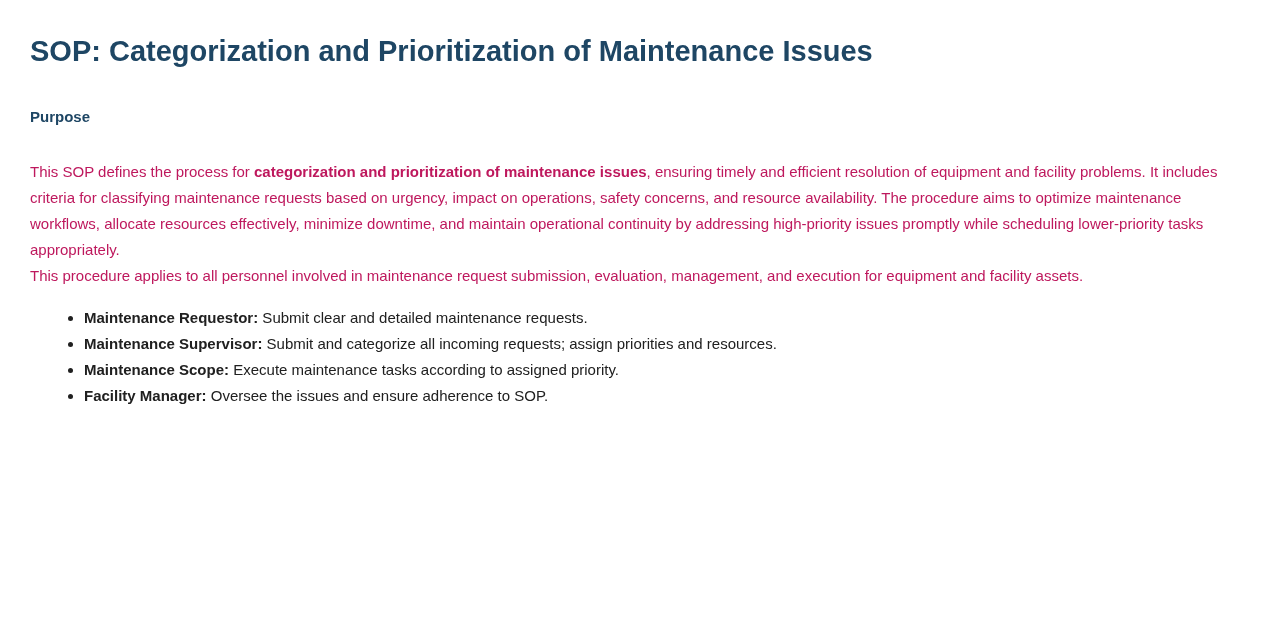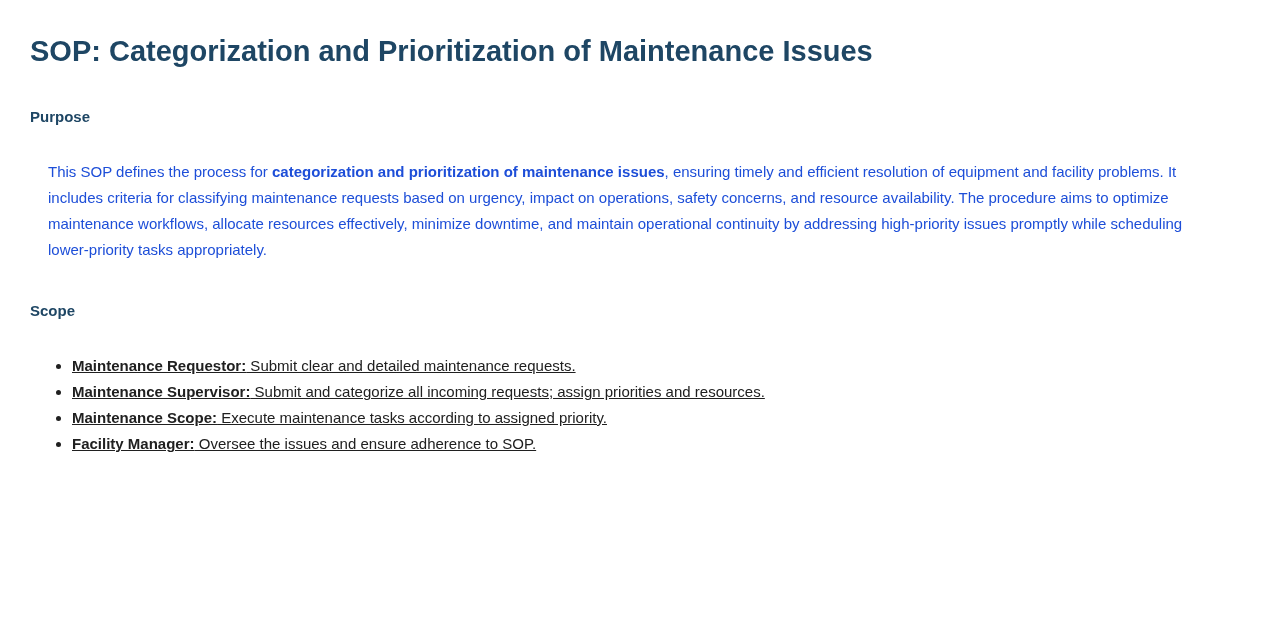--- a/index.html
+++ b/index.html
@@ -26,51 +26,50 @@
     color: #1e4664;
   }
   h2.section-heading {
     margin: 35px 0 30px 0;
     font-size: 15px;
     line-height: 25px;
     font-weight: bold;
     color: #1e4664;
   }
   p.body-text {
-    margin: 18px;
+    margin: 0;
     font-size: 15px;
     line-height: 26px;
-    color: #1d4ed8;
+    color: #be185d;
   }
   ul.resp-list {
-    margin: 4px;
+    margin: 16px;
     padding-left: 38px;
     list-style-type: disc;
-    text-decoration: underline;
   }
   ul.resp-list li {
     font-size: 15px;
     line-height: 26px;
     color: #202020;
   }
   strong { font-weight: bold; }
 </style>
 </head>
 <body>
 
 <div class="page">
 
   <h1 class="doc-title">SOP: Categorization and Prioritization of Maintenance Issues</h1>
 
   <h2 class="section-heading">Purpose</h2>
 
   <p class="body-text"><span>This SOP defines the process for </span><strong>categorization and prioritization of maintenance issues</strong><span>, ensuring timely and efficient resolution of equipment and facility problems. It includes criteria for classifying maintenance requests based on urgency, impact on operations, safety concerns, and resource availability. The procedure aims to optimize maintenance workflows, allocate resources effectively, minimize downtime, and maintain operational continuity by addressing high-priority issues promptly while scheduling lower-priority tasks appropriately.</span></p>
 
-  <h2 class="section-heading">Scope</h2>
 
+  <p class="body-text">This procedure applies to all personnel involved in maintenance request submission, evaluation, management, and execution for equipment and facility assets.</p>
 
 
   <ul class="resp-list">
     <li><strong>Maintenance Requestor:</strong><span> Submit clear and detailed maintenance requests.</span></li>
     <li><strong>Maintenance Supervisor:</strong><span> Submit and categorize all incoming requests; assign priorities and resources.</span></li>
     <li><strong>Maintenance Scope:</strong><span> Execute maintenance tasks according to assigned priority.</span></li>
     <li><strong>Facility Manager:</strong><span> Oversee the issues and ensure adherence to SOP.</span></li>
   </ul>
 
 

